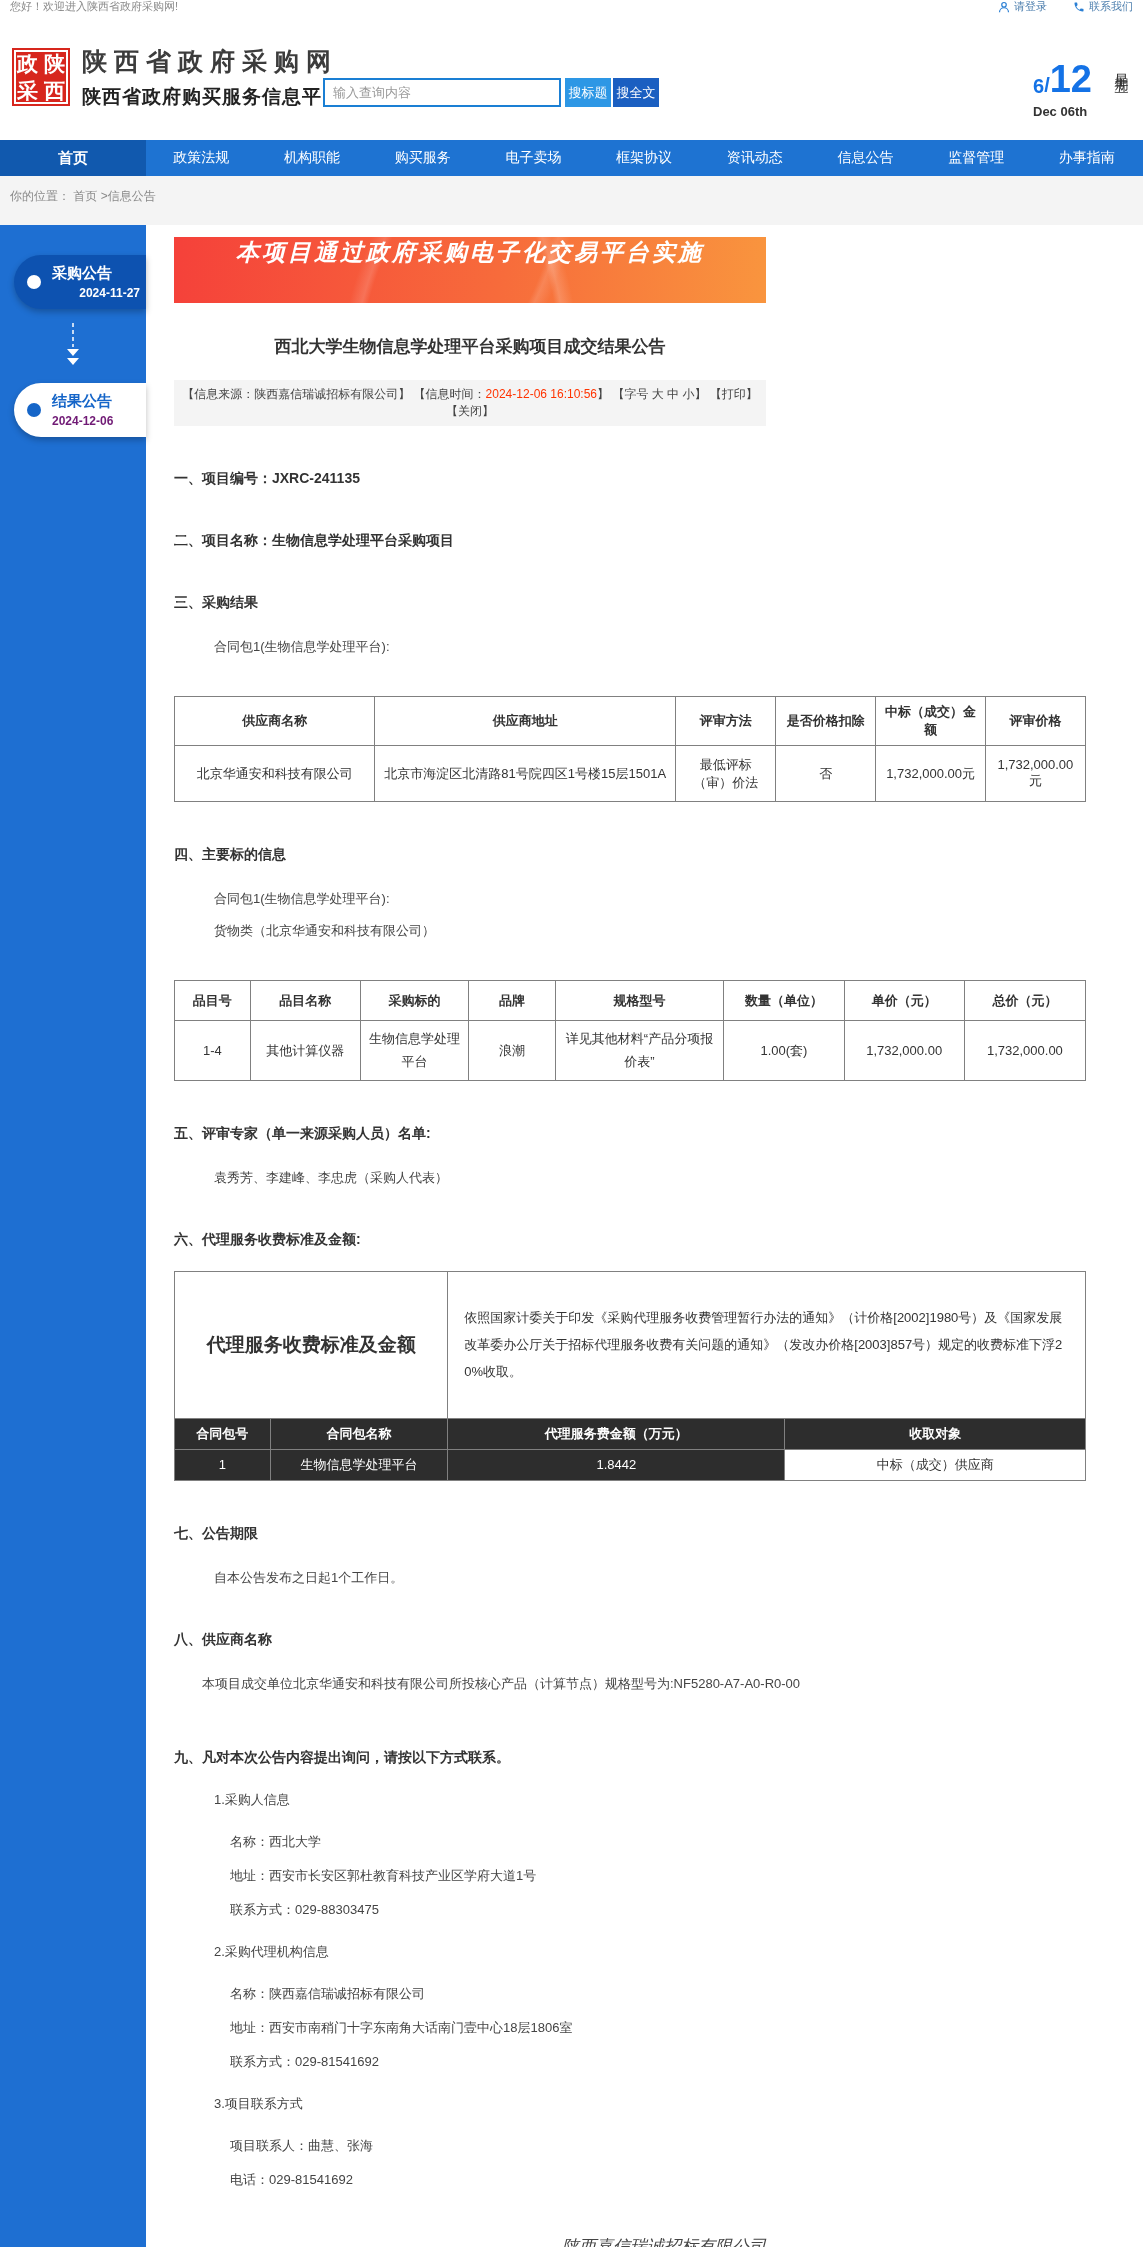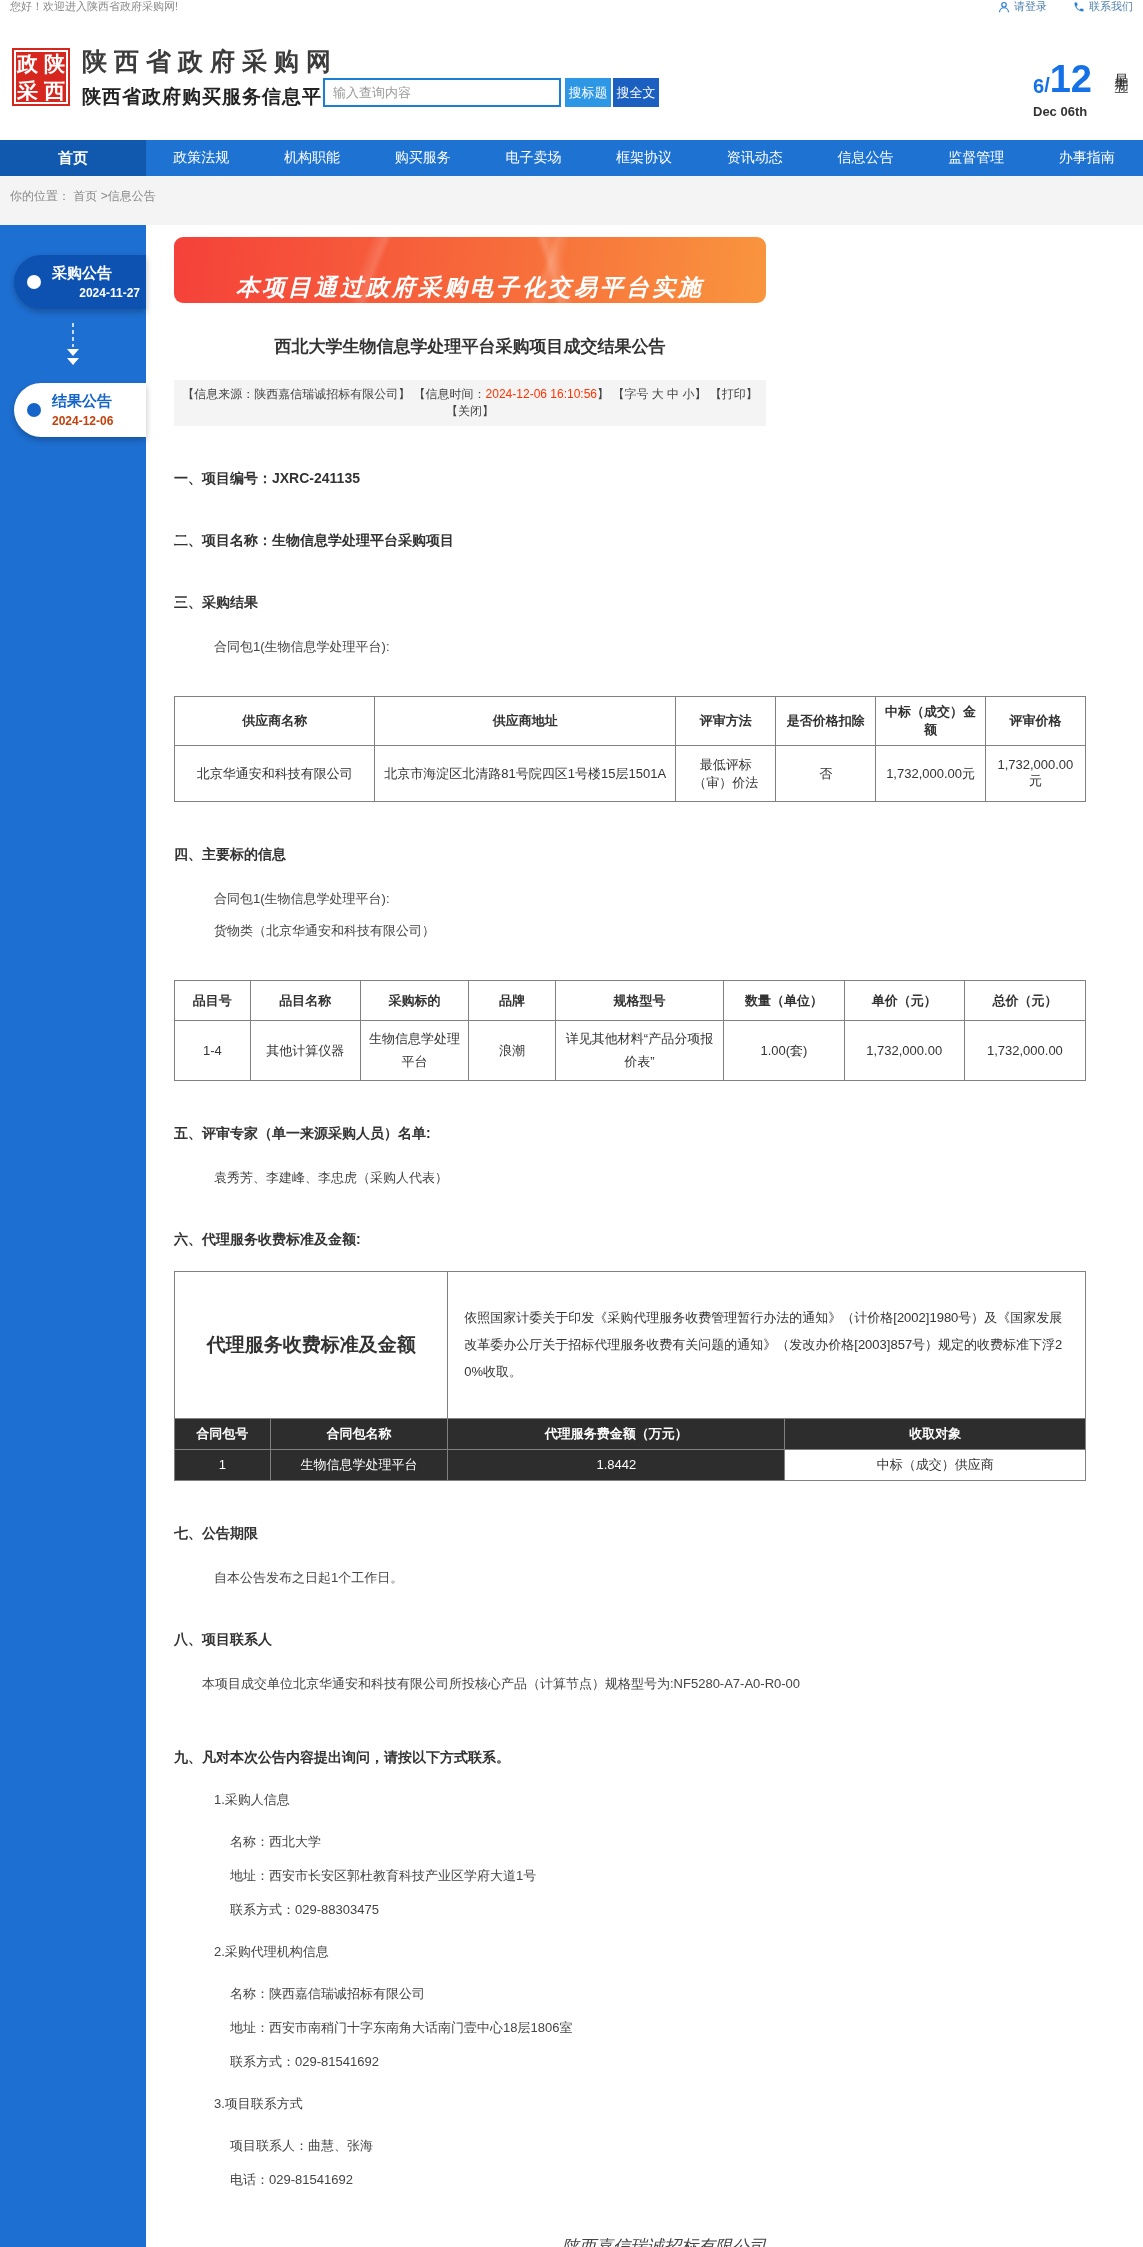--- a/index.html
+++ b/index.html
@@ -47,25 +47,25 @@
   .sidebar { width:146px; background:#1e6fd2; flex-shrink:0; padding-top:30px; }
   .pill { position:relative; margin-left:14px; border-radius:32px 0 0 32px; padding:9px 6px 9px 38px; box-shadow:0 3px 6px rgba(0,0,0,.25); cursor:pointer; }
   .pill-dot { position:absolute; left:13px; top:50%; margin-top:-7px; width:14px; height:14px; border-radius:50%; }
   .pill1 { background:#0d52b0; }
   .pill1 .pill-dot { background:#fff; }
   .pill1 .pill-label { color:#fff; font-size:15px; font-weight:bold; }
   .pill1 .pill-date { color:#fff; font-size:12px; font-weight:bold; margin-top:3px;text-align:right; }
   .pill2 { background:#fff; }
   .pill2 .pill-dot { background:#1565c8; }
   .pill2 .pill-label { color:#1565c8; font-size:15px; font-weight:bold; }
-  .pill2 .pill-date { color:#c2410c; font-size:12px; font-weight:bold; margin-top:3px; }
+  .pill2 .pill-date { color:#701a75; font-size:12px; font-weight:bold; margin-top:3px; }
   .side-arrow { display:flex; justify-content:center; margin:14px 0; }
 
   .main { flex:1; background:#fff; padding:12px 0 60px 28px; }
-  .banner { width:592px; height:66px; border-radius:9px; background:linear-gradient(95deg,#f5413a 0%,#f76b3b 55%,#f9953e 100%); display:flex; align-items:flex-end; justify-content:center; position:relative; overflow:hidden; }
+  .banner { width:592px; height:66px; border-radius:0; background:linear-gradient(95deg,#f5413a 0%,#f76b3b 55%,#f9953e 100%); display:flex; align-items:flex-start; justify-content:center; position:relative; overflow:hidden; }
   .banner::before { content:""; position:absolute; inset:-40px; background:
       radial-gradient(circle at 8% 120%, transparent 58%, rgba(255,255,255,.18) 59%, transparent 61%),
       radial-gradient(circle at 14% -30%, transparent 55%, rgba(255,255,255,.14) 56%, transparent 58%),
       radial-gradient(circle at 90% 140%, transparent 60%, rgba(255,255,255,.15) 61%, transparent 63%); }
   .banner span { color:#fff; font-size:23px; font-weight:bold; font-style:italic; letter-spacing:3px; position:relative; }
   .doc-title { width:592px; text-align:center; font-size:17px; font-weight:bold; color:#333; margin-top:32px; }
   .info-bar { width:592px; background:#f4f4f4; margin-top:22px; padding:6px 0; text-align:center; font-size:12px; color:#444; }
   .info-bar .red { color:#f30; }
   .info-bar span { cursor:default; }
   .info-bar .clickable { cursor:pointer; }
@@ -304,21 +304,21 @@
         <td class="dark">生物信息学处理平台</td>
         <td class="dark">1.8442</td>
         <td>中标（成交）供应商</td>
       </tr>
     </tbody>
       </table>
 
     <div class="sec-h">七、公告期限</div>
     <div class="sec-p">自本公告发布之日起1个工作日。</div>
 
-    <div class="sec-h">八、项目联系人</div>
+    <div class="sec-h">八、供应商名称</div>
     <div class="sec-p" style="padding-left:28px;">本项目成交单位北京华通安和科技有限公司所投核心产品（计算节点）规格型号为:NF5280-A7-A0-R0-00</div>
 
     <div class="sec-h" style="margin-top:56px;">九、凡对本次公告内容提出询问，请按以下方式联系。</div>
 
     <div class="contact-title">1.采购人信息</div>
     <div class="contact-group">
       <div class="contact-line">名称：西北大学</div>
       <div class="contact-line">地址：西安市长安区郭杜教育科技产业区学府大道1号</div>
       <div class="contact-line">联系方式：029-88303475</div>
     </div>

